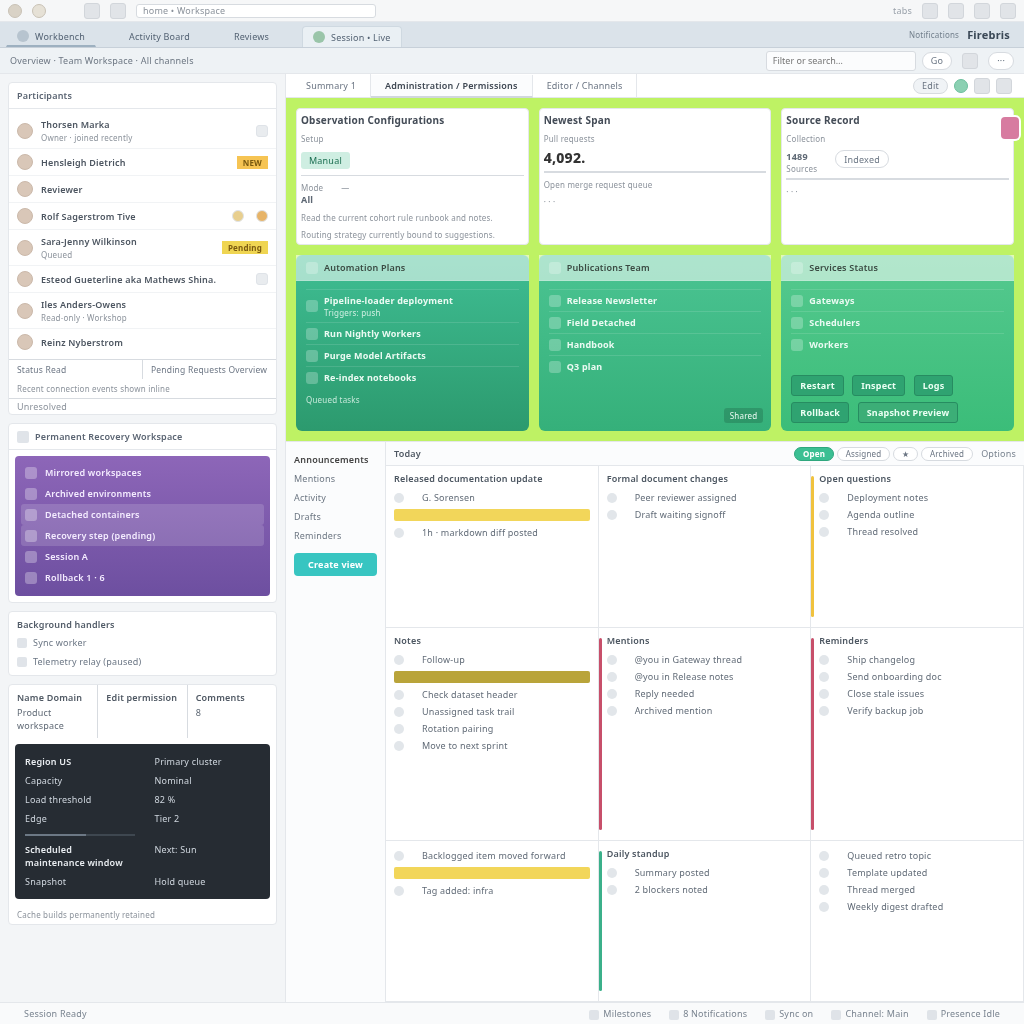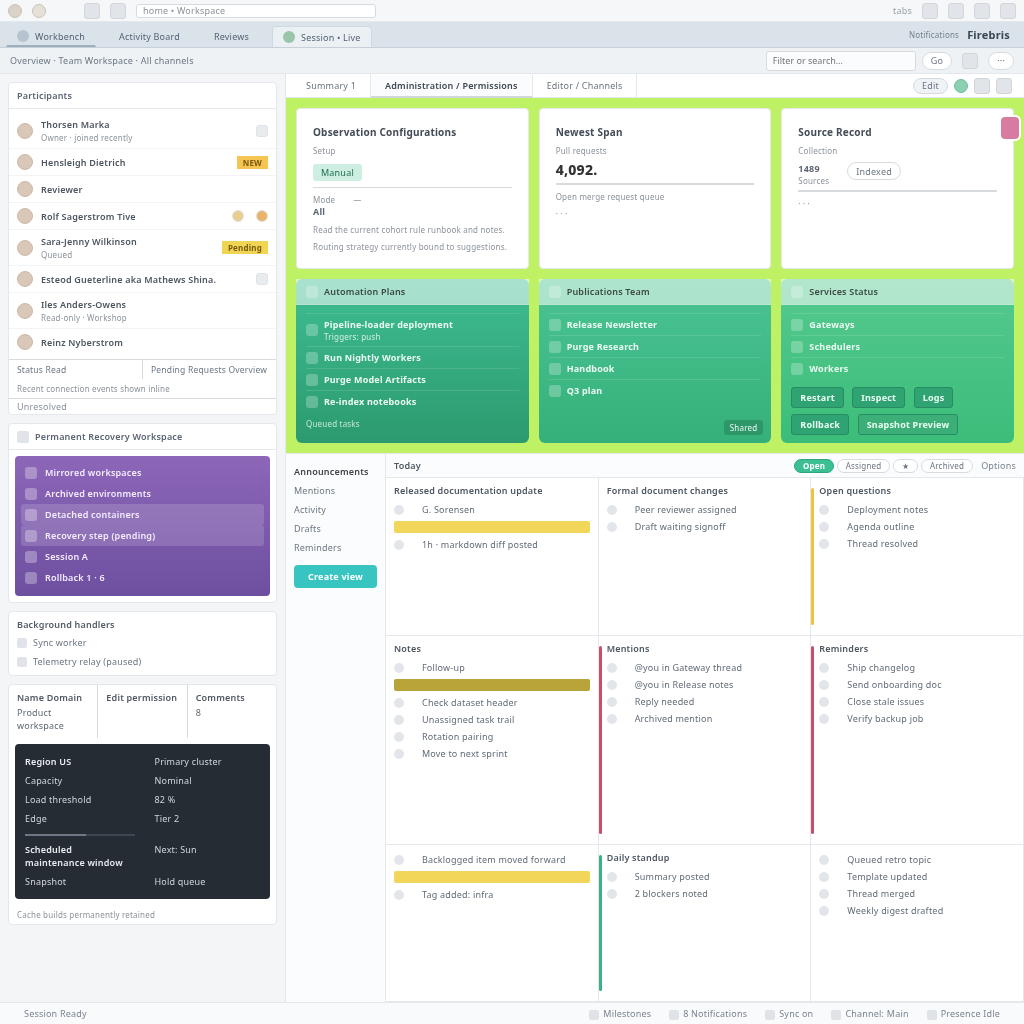--- a/index.html
+++ b/index.html
@@ -31,21 +31,21 @@
 
   
   .chrome{height:22px;background:#f6f7f8;border-bottom:1px solid var(--line);display:flex;align-items:center;padding:0 8px;gap:10px}
   .chrome .dot{width:14px;height:14px;border-radius:50%;background:#d9d2c6;border:1px solid #c9c2b6}
   .chrome .dot.b{background:#e6e1d6}
   .chrome .omnibox{flex:0 0 auto;height:14px;width:240px;border:1px solid var(--line2);border-radius:3px;background:#fff;display:flex;align-items:center;padding:0 6px;color:var(--muted)}
   .chrome .spacer{flex:1}
   .ci{width:16px;height:16px;border-radius:3px;background:#e1e4e8;border:1px solid #d2d6db}
 
   
-  .tabbar{height:26px;background:var(--tabbar);display:flex;align-items:stretch;gap:12px;padding:0 6px;border-bottom:1px solid #c7d0d9}
+  .tabbar{height:26px;background:var(--tabbar);display:flex;align-items:stretch;gap:22px;padding:0 6px;border-bottom:1px solid #c7d0d9}
   .tabbar .tab{display:flex;align-items:center;gap:6px;padding:0 10px;background:transparent;color:#536273;border-radius:4px 4px 0 0;margin-top:4px;border:1px solid transparent}
   .tabbar .tab.first{border-bottom:2px solid #9db0c0}
   .tabbar .tab.active{background:#eaf0f4;border-color:#cfd9e1;border-bottom:none}
   .tabbar .avatar{width:12px;height:12px;border-radius:50%;background:#b7c4cf}
   .tabbar .right{margin-left:auto;display:flex;align-items:center;gap:8px;color:#4b5a69;padding:0 8px}
   .brand{font-weight:700;font-size:11px;color:#3a4856}
 
   
   .subbar{height:26px;background:#eef2f5;border-bottom:1px solid var(--line);display:flex;align-items:center;gap:10px;padding:0 10px}
   .subbar .crumb{color:#6c7682}
@@ -103,21 +103,21 @@
   .main{flex:1;display:flex;flex-direction:column;background:#bef264;overflow:hidden}
   .mtabs{display:flex;align-items:center;height:24px;background:var(--panel);border-bottom:1px solid var(--line);padding:0 6px;gap:0}
   .mtab{padding:0 14px;height:100%;display:flex;align-items:center;border-right:1px solid var(--line);color:#6a7482}
   .mtab.active{background:#fbfcfd;color:#3e4752;font-weight:600;border-bottom:2px solid #d0d6dc;margin-bottom:-1px}
   .mtabs .filler{flex:1}
   .mtabs .ctrl{display:flex;align-items:center;gap:6px;padding-right:6px}
   .pill{height:16px;padding:0 8px;border-radius:8px;background:#f0f3f6;border:1px solid var(--line2);display:inline-flex;align-items:center;color:#6a7482}
   .dotav{width:14px;height:14px;border-radius:50%;background:#8bd0b2;border:1px solid #6cbf9d}
 
   .triple{display:flex;gap:10px;padding:10px}
-  .card{flex:1;background:var(--panel);border:1px solid var(--line);border-radius:4px;padding:16px;position:relative;min-height:120px}
+  .card{flex:1;background:var(--panel);border:1px solid var(--line);border-radius:4px;padding:4px;position:relative;min-height:120px}
   .card .ch{font-weight:700;color:#444c57;margin-bottom:6px;font-size:10px}
   .card .csub{color:var(--muted);font-size:8px;margin-bottom:4px}
   .card .big{font-weight:800;font-size:14px;color:#333}
   .kv{display:flex;gap:18px;margin-top:6px;padding-top:6px;border-top:1px solid var(--line2)}
   .kv div{color:#5e6874}
   .kv .k{color:var(--muted);font-size:8px}
   .kv .v{font-weight:700}
   .tealchip{background:#cfeee2;color:#1c6f52;border-radius:3px;padding:2px 8px;display:inline-block;margin-top:4px}
   .small-note{color:var(--muted);font-size:8px;margin-top:6px}
   .pinksq{position:absolute;top:8px;right:-6px;width:18px;height:22px;border-radius:4px;background:#d77ba0;box-shadow:0 0 0 2px #fff}
@@ -461,21 +461,21 @@
         <div class="gh">
               <span class="gic"></span>
               <span>Publications  Team</span>
             </div>
         <div class="gline">
               <span class="gic"></span>
               <div class="gl">Release Newsletter</div>
             </div>
         <div class="gline">
               <span class="gic"></span>
-              <div class="gl">Purge Research</div>
+              <div class="gl">Field Detached</div>
             </div>
         <div class="gline">
               <span class="gic"></span>
               <div class="gl">Handbook</div>
             </div>
         <div class="gline">
               <span class="gic"></span>
               <div class="gl">Q3 plan</div>
             </div>
         <span class="gtag">Shared</span>
@@ -490,21 +490,21 @@
               <div class="gl">Gateways</div>
             </div>
         <div class="gline">
               <span class="gic"></span>
               <div class="gl">Schedulers</div>
             </div>
         <div class="gline">
               <span class="gic"></span>
               <div class="gl">Workers</div>
             </div>
-        <div style="margin-top:8px">
+        <div style="margin-top:20px">
           <span class="gbtn">Restart</span>
           <span class="gbtn">Inspect</span>
           <span class="gbtn">Logs</span>
         </div>
         <div style="margin-top:6px">
           <span class="gbtn">Rollback</span>
           <span class="gbtn" style="background:#3cae77">Snapshot  Preview</span>
         </div>
       </div>
     </div>

